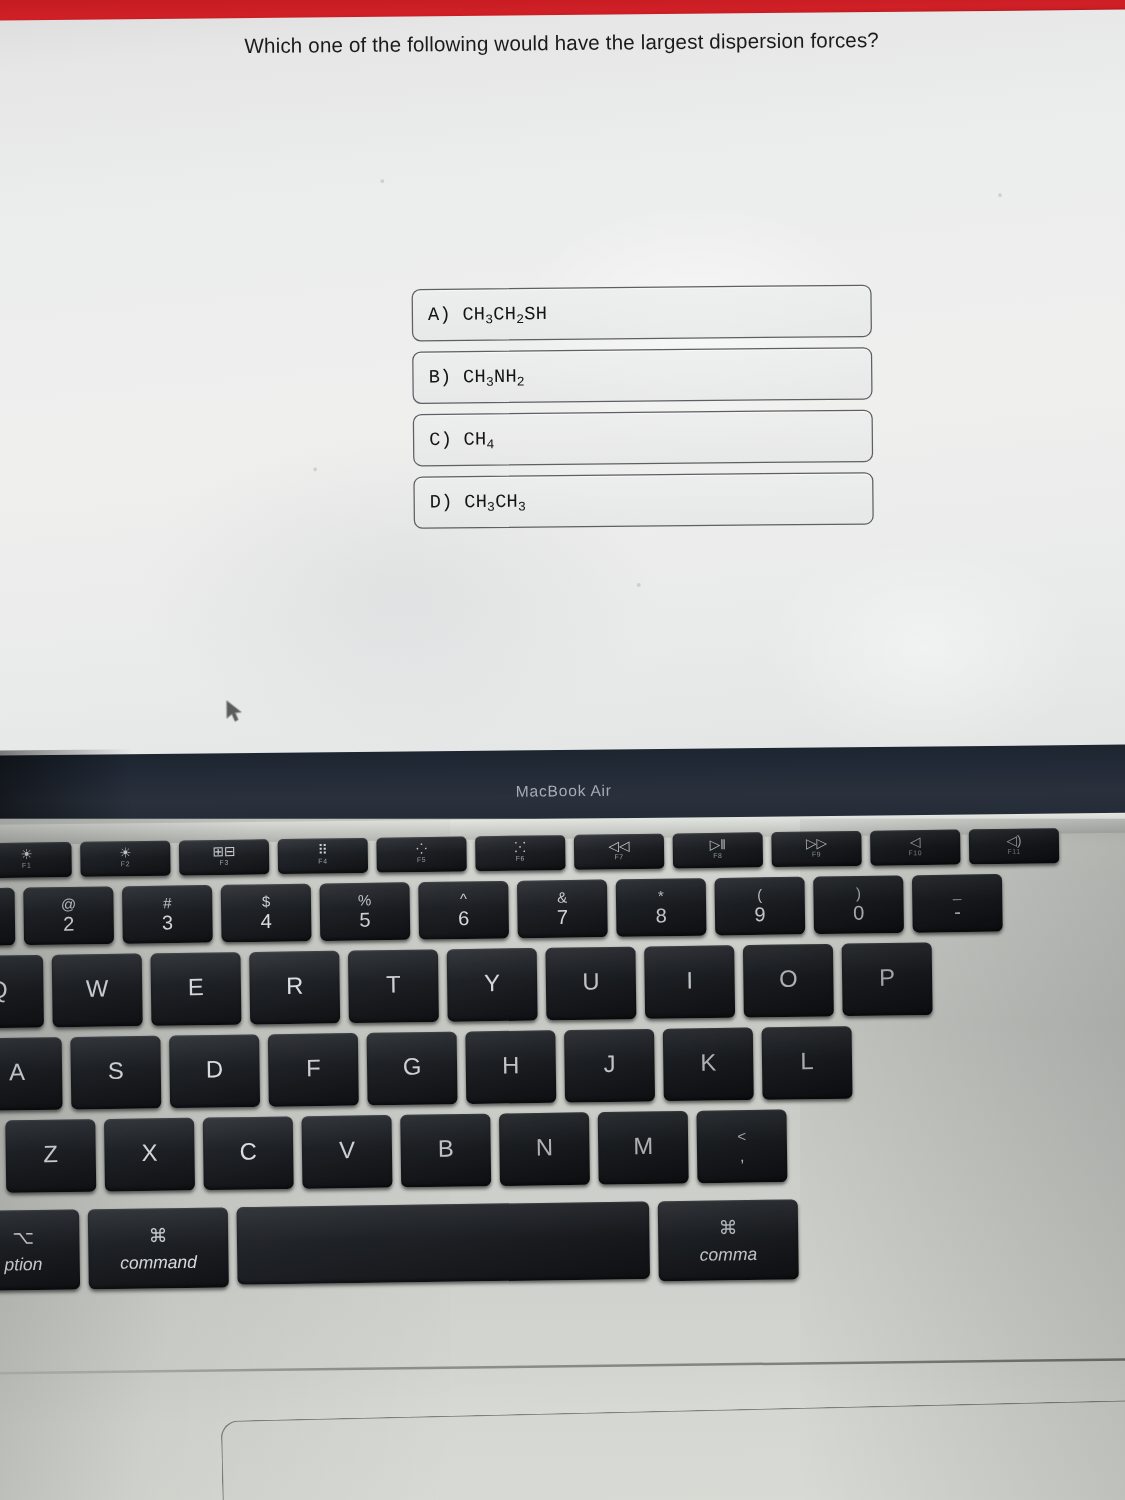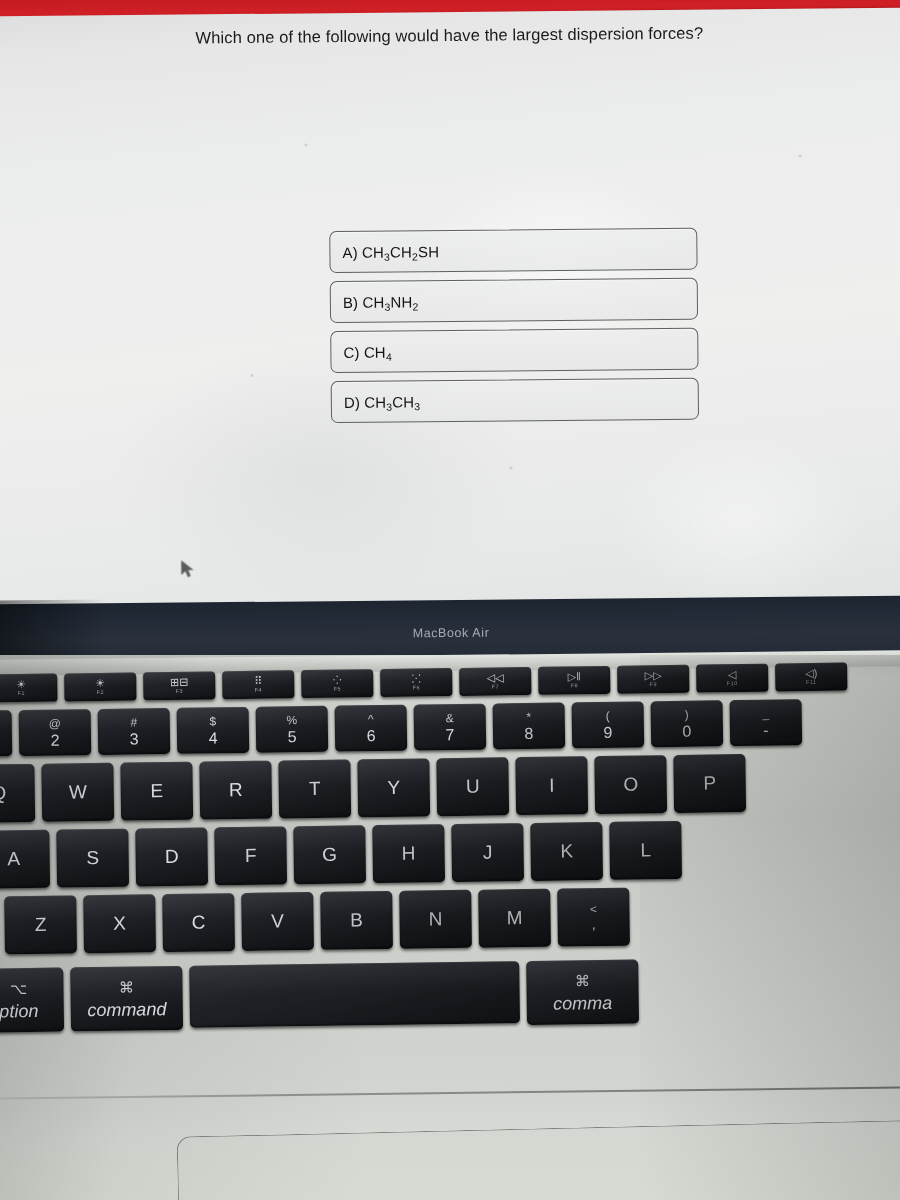--- a/index.html
+++ b/index.html
@@ -92,20 +92,21 @@
     background: linear-gradient(180deg, rgba(236,237,237,0.75) 0%, rgba(228,229,229,0.65) 100%);
     display: flex;
     align-items: center;
     padding-left: 12px;
     box-shadow: inset 0 1px 0 rgba(255,255,255,0.55);
   }
   .option-text {
     font-size: 15px;
     color: #141414;
     letter-spacing: 0.15px;
+    font-family: Liberation Mono, monospace;
   }
   .option-text sub {
     font-size: 10.5px;
     vertical-align: baseline;
     position: relative;
     top: 3.5px;
   }
 
   
   .cursor {
@@ -208,21 +209,21 @@
   .nkey { height: 46px; width: 72px; flex-direction: column; justify-content: center; }
   .nkey .up { font-size: 12px; line-height: 1; color: #d4d8dc; margin-bottom: 3px; }
   .nkey .lo { font-size: 16px; line-height: 1; color: #e6e9ec; font-weight: 300; }
 
   
   .lkey { height: 58px; width: 72px; font-size: 19px; font-weight: 300; color: #e4e7ea; }
 
   
   .bkey { height: 64px; flex-direction: column; justify-content: center; }
   .bkey .bsym { font-size: 15px; line-height: 1; color: #d6dade; margin-bottom: 6px; }
-  .bkey .blab { font-size: 18px; font-style: italic; color: #e2e5e9; line-height: 1; }
+  .bkey .blab { font-size: 14px; font-style: italic; color: #e2e5e9; line-height: 1; }
 
   .spacebar { height: 62px; width: 330px; }
 
   
   .dim1 { filter: brightness(0.92); }
   .dim2 { filter: brightness(0.84); }
   .dim3 { filter: brightness(0.76); }
 
   
   .palmrest {

